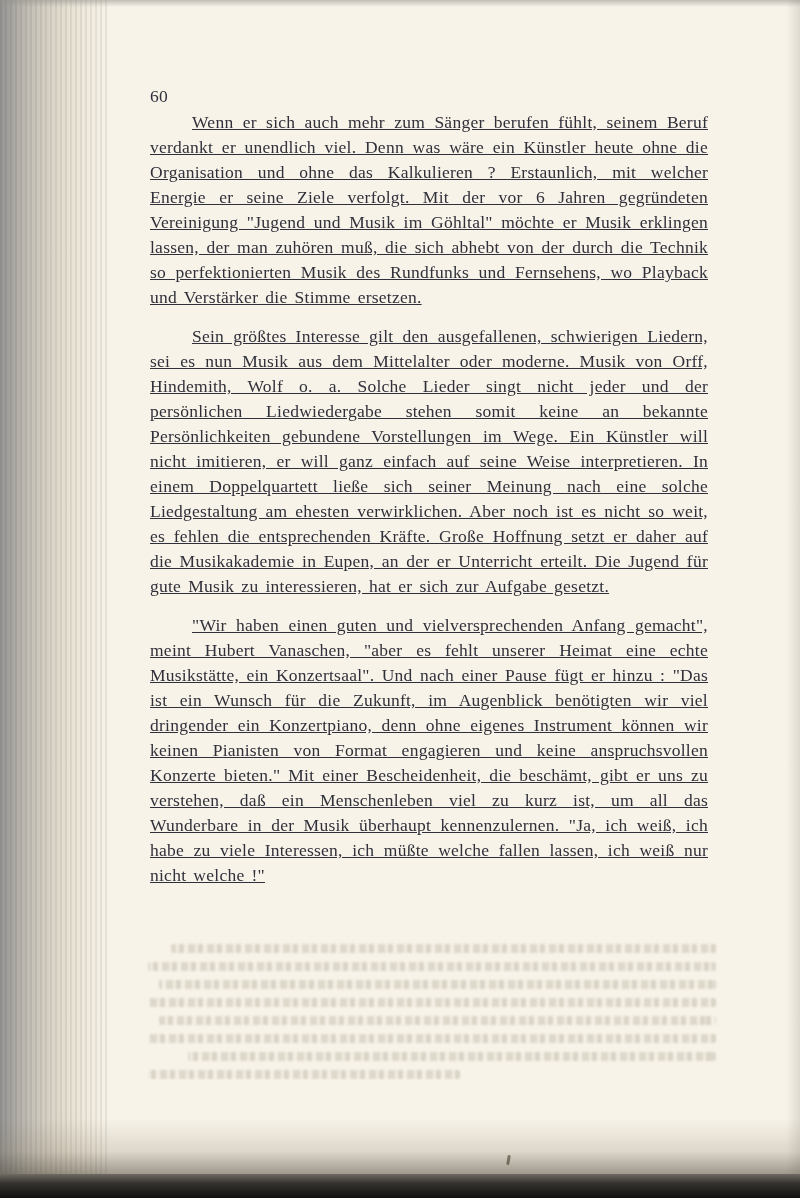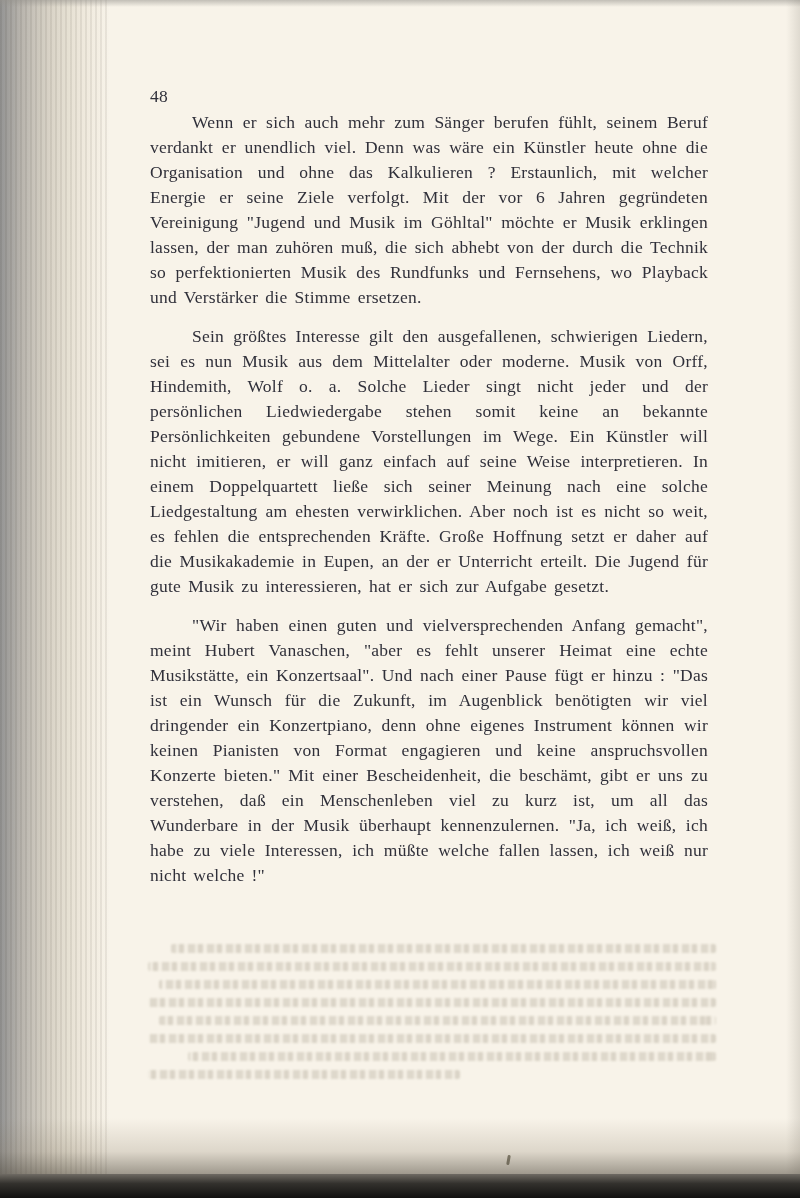--- a/index.html
+++ b/index.html
@@ -77,20 +77,21 @@
     word-spacing: 2.5px;
     text-rendering: optimizeLegibility;
   }
   .page-number {
     margin: 0 0 1px 0;
   }
   .text-block p {
     margin: 0 6px 14px 0;
     text-indent: 42px;
     text-align: justify;
+    text-decoration: underline;
   }
   .text-block p:last-child { margin-bottom: 0; }
   
   .bleedthrough {
     position: absolute;
     left: 148px;
     width: 568px;
     top: 944px;
     display: flex;
     flex-direction: column;
@@ -133,21 +134,21 @@
 </head>
 <body>
 
 <div class="scan">
 
   <div class="binding-edge"></div>
   <div class="top-edge"></div>
   <div class="right-edge"></div>
 
   <div class="text-block">
-    <div class="page-number">48</div>
+    <div class="page-number">60</div>
     <p>Wenn er sich auch mehr zum Sänger berufen fühlt, seinem Beruf verdankt er unendlich viel. Denn was wäre ein Künstler heute ohne die Organisation und ohne das Kalkulieren ? Erstaunlich, mit welcher Energie er seine Ziele verfolgt. Mit der vor 6 Jahren gegründeten Vereinigung "Jugend und Musik im Göhltal" möchte er Musik erklingen lassen, der man zuhören muß, die sich abhebt von der durch die Technik so perfektionierten Musik des Rundfunks und Fernsehens, wo Playback und Verstärker die Stimme ersetzen.</p>
     <p>Sein größtes Interesse gilt den ausgefallenen, schwierigen Liedern, sei es nun Musik aus dem Mittelalter oder moderne. Musik von Orff, Hindemith, Wolf o. a. Solche Lieder singt nicht jeder und der persönlichen Liedwiedergabe stehen somit keine an bekannte Persönlichkeiten gebundene Vorstellungen im Wege. Ein Künstler will nicht imitieren, er will ganz einfach auf seine Weise interpretieren. In einem Doppelquartett ließe sich seiner Meinung nach eine solche Liedgestaltung am ehesten verwirklichen. Aber noch ist es nicht so weit, es fehlen die entsprechenden Kräfte. Große Hoffnung setzt er daher auf die Musikakademie in Eupen, an der er Unterricht erteilt. Die Jugend für gute Musik zu interessieren, hat er sich zur Aufgabe gesetzt.</p>
     <p>"Wir haben einen guten und vielversprechenden Anfang gemacht", meint Hubert Vanaschen, "aber es fehlt unserer Heimat eine echte Musikstätte, ein Konzertsaal". Und nach einer Pause fügt er hinzu : "Das ist ein Wunsch für die Zukunft, im Augenblick benötigten wir viel dringender ein Konzertpiano, denn ohne eigenes Instrument können wir keinen Pianisten von Format engagieren und keine anspruchsvollen Konzerte bieten." Mit einer Bescheidenheit, die beschämt, gibt er uns zu verstehen, daß ein Menschenleben viel zu kurz ist, um all das Wunderbare in der Musik überhaupt kennenzulernen. "Ja, ich weiß, ich habe zu viele Interessen, ich müßte welche fallen lassen, ich weiß nur nicht welche !"</p>
   </div>
 
   <div class="bleedthrough">
     <div class="bleed-line w96"></div>
     <div class="bleed-line w100"></div>
     <div class="bleed-line w98"></div>
     <div class="bleed-line w100"></div>

